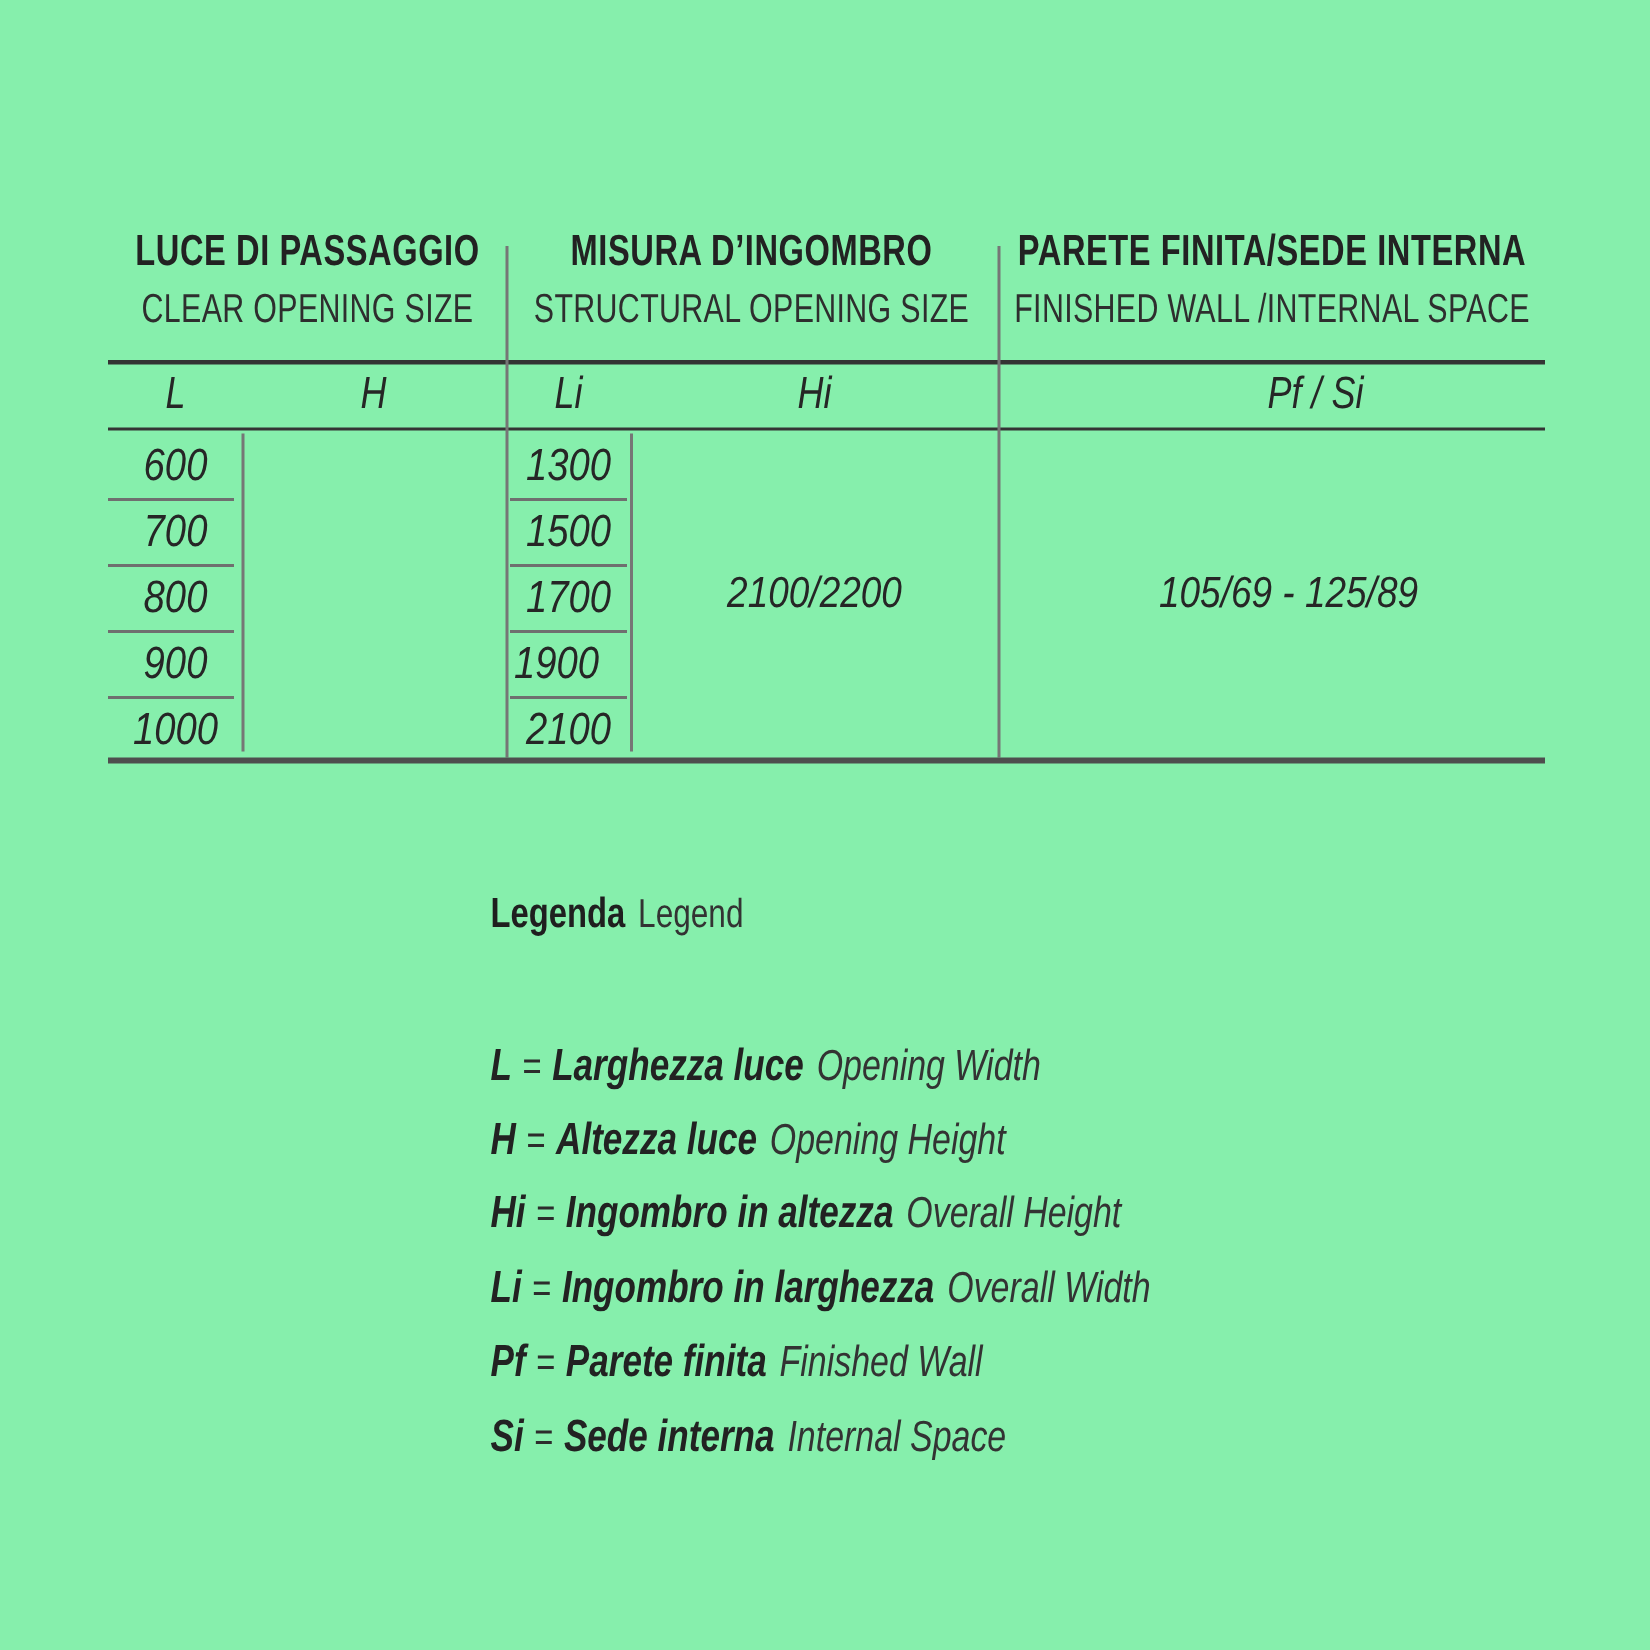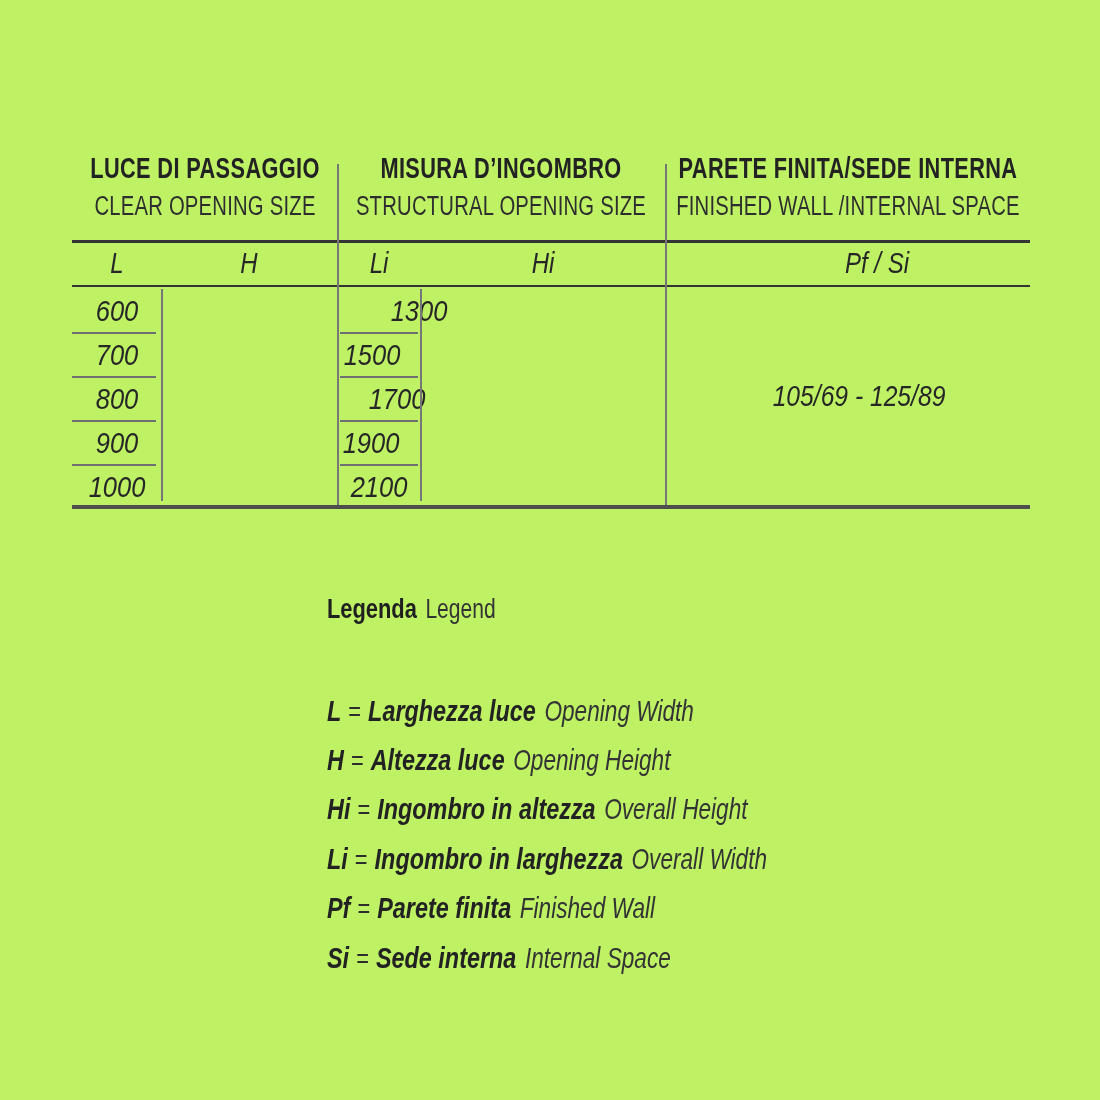--- a/index.html
+++ b/index.html
@@ -1,17 +1,17 @@
 <!DOCTYPE html>
 <html><head>
 <meta charset="utf-8">
 <style>
   html,body{margin:0;padding:0;background:#ffffff;}
   .page{
-    position:relative;width:1100px;height:1100px;background:#bef264;
+    position:relative;width:1100px;height:1100px;background:#86efac;
     font-family:"Liberation Sans",sans-serif;color:#282828;overflow:hidden;
   }
   
   .spec-table{position:absolute;left:72px;top:148px;width:958px;height:364px;}
   .gcell{position:absolute;top:0;height:78px;}
   .grow{position:relative;width:100%;}
   .grow.it{height:40px;}
   .grow.en{height:36px;}
   .ctr{position:absolute;left:50%;top:50%;white-space:nowrap;}
   .sx75{transform:translate(-50%,-50%) scaleX(.75);}
@@ -105,36 +105,39 @@
     <div class="numcell" style="left:0;width:89px;top:229px;">
         <span class="ctr sx85 num-txt">800</span>
       </div>
     <div class="numcell" style="left:0;width:89px;top:273px;">
         <span class="ctr sx85 num-txt">900</span>
       </div>
     <div class="numcell" style="left:0;width:89px;top:317px;text-decoration:underline;">
         <span class="ctr sx85 num-txt">1000</span>
       </div>
 
-    <div class="numcell" style="left:265px;width:83px;top:141px;margin-left:40px;">
+    <div class="numcell" style="left:265px;width:83px;top:141px;">
         <span class="ctr sx85 num-txt">1300</span>
       </div>
-    <div class="numcell" style="left:265px;width:69px;top:185px;">
+    <div class="numcell" style="left:265px;width:69px;top:185px;padding-left:14px;">
         <span class="ctr sx85 num-txt">1500</span>
       </div>
-    <div class="numcell" style="left:265px;width:83px;top:229px;padding-left:36px;">
+    <div class="numcell" style="left:265px;width:83px;top:229px;">
         <span class="ctr sx85 num-txt">1700</span>
       </div>
     <div class="numcell" style="left:265px;width:68px;top:273px;">
         <span class="ctr sx85 num-txt">1900</span>
       </div>
     <div class="numcell" style="left:265px;width:83px;top:317px;">
         <span class="ctr sx85 num-txt">2100</span>
       </div>
 
+    <div class="mergecell" style="left:348px;width:245px;">
+        <span class="ctr sx85 merge-txt">2100/2200</span>
+      </div>
     <div class="mergecell" style="left:593px;width:365px;padding-left:22px;">
         <span class="ctr sx85 merge-txt">105/69 - 125/89</span>
       </div>
 
     <div class="sep" style="left:0;width:84px;top:184px;"></div>
     <div class="sep" style="left:0;width:84px;top:228px;"></div>
     <div class="sep" style="left:0;width:84px;top:272px;"></div>
     <div class="sep" style="left:0;width:84px;top:316px;"></div>
 
     <div class="sep" style="left:268px;width:78px;top:184px;"></div>

